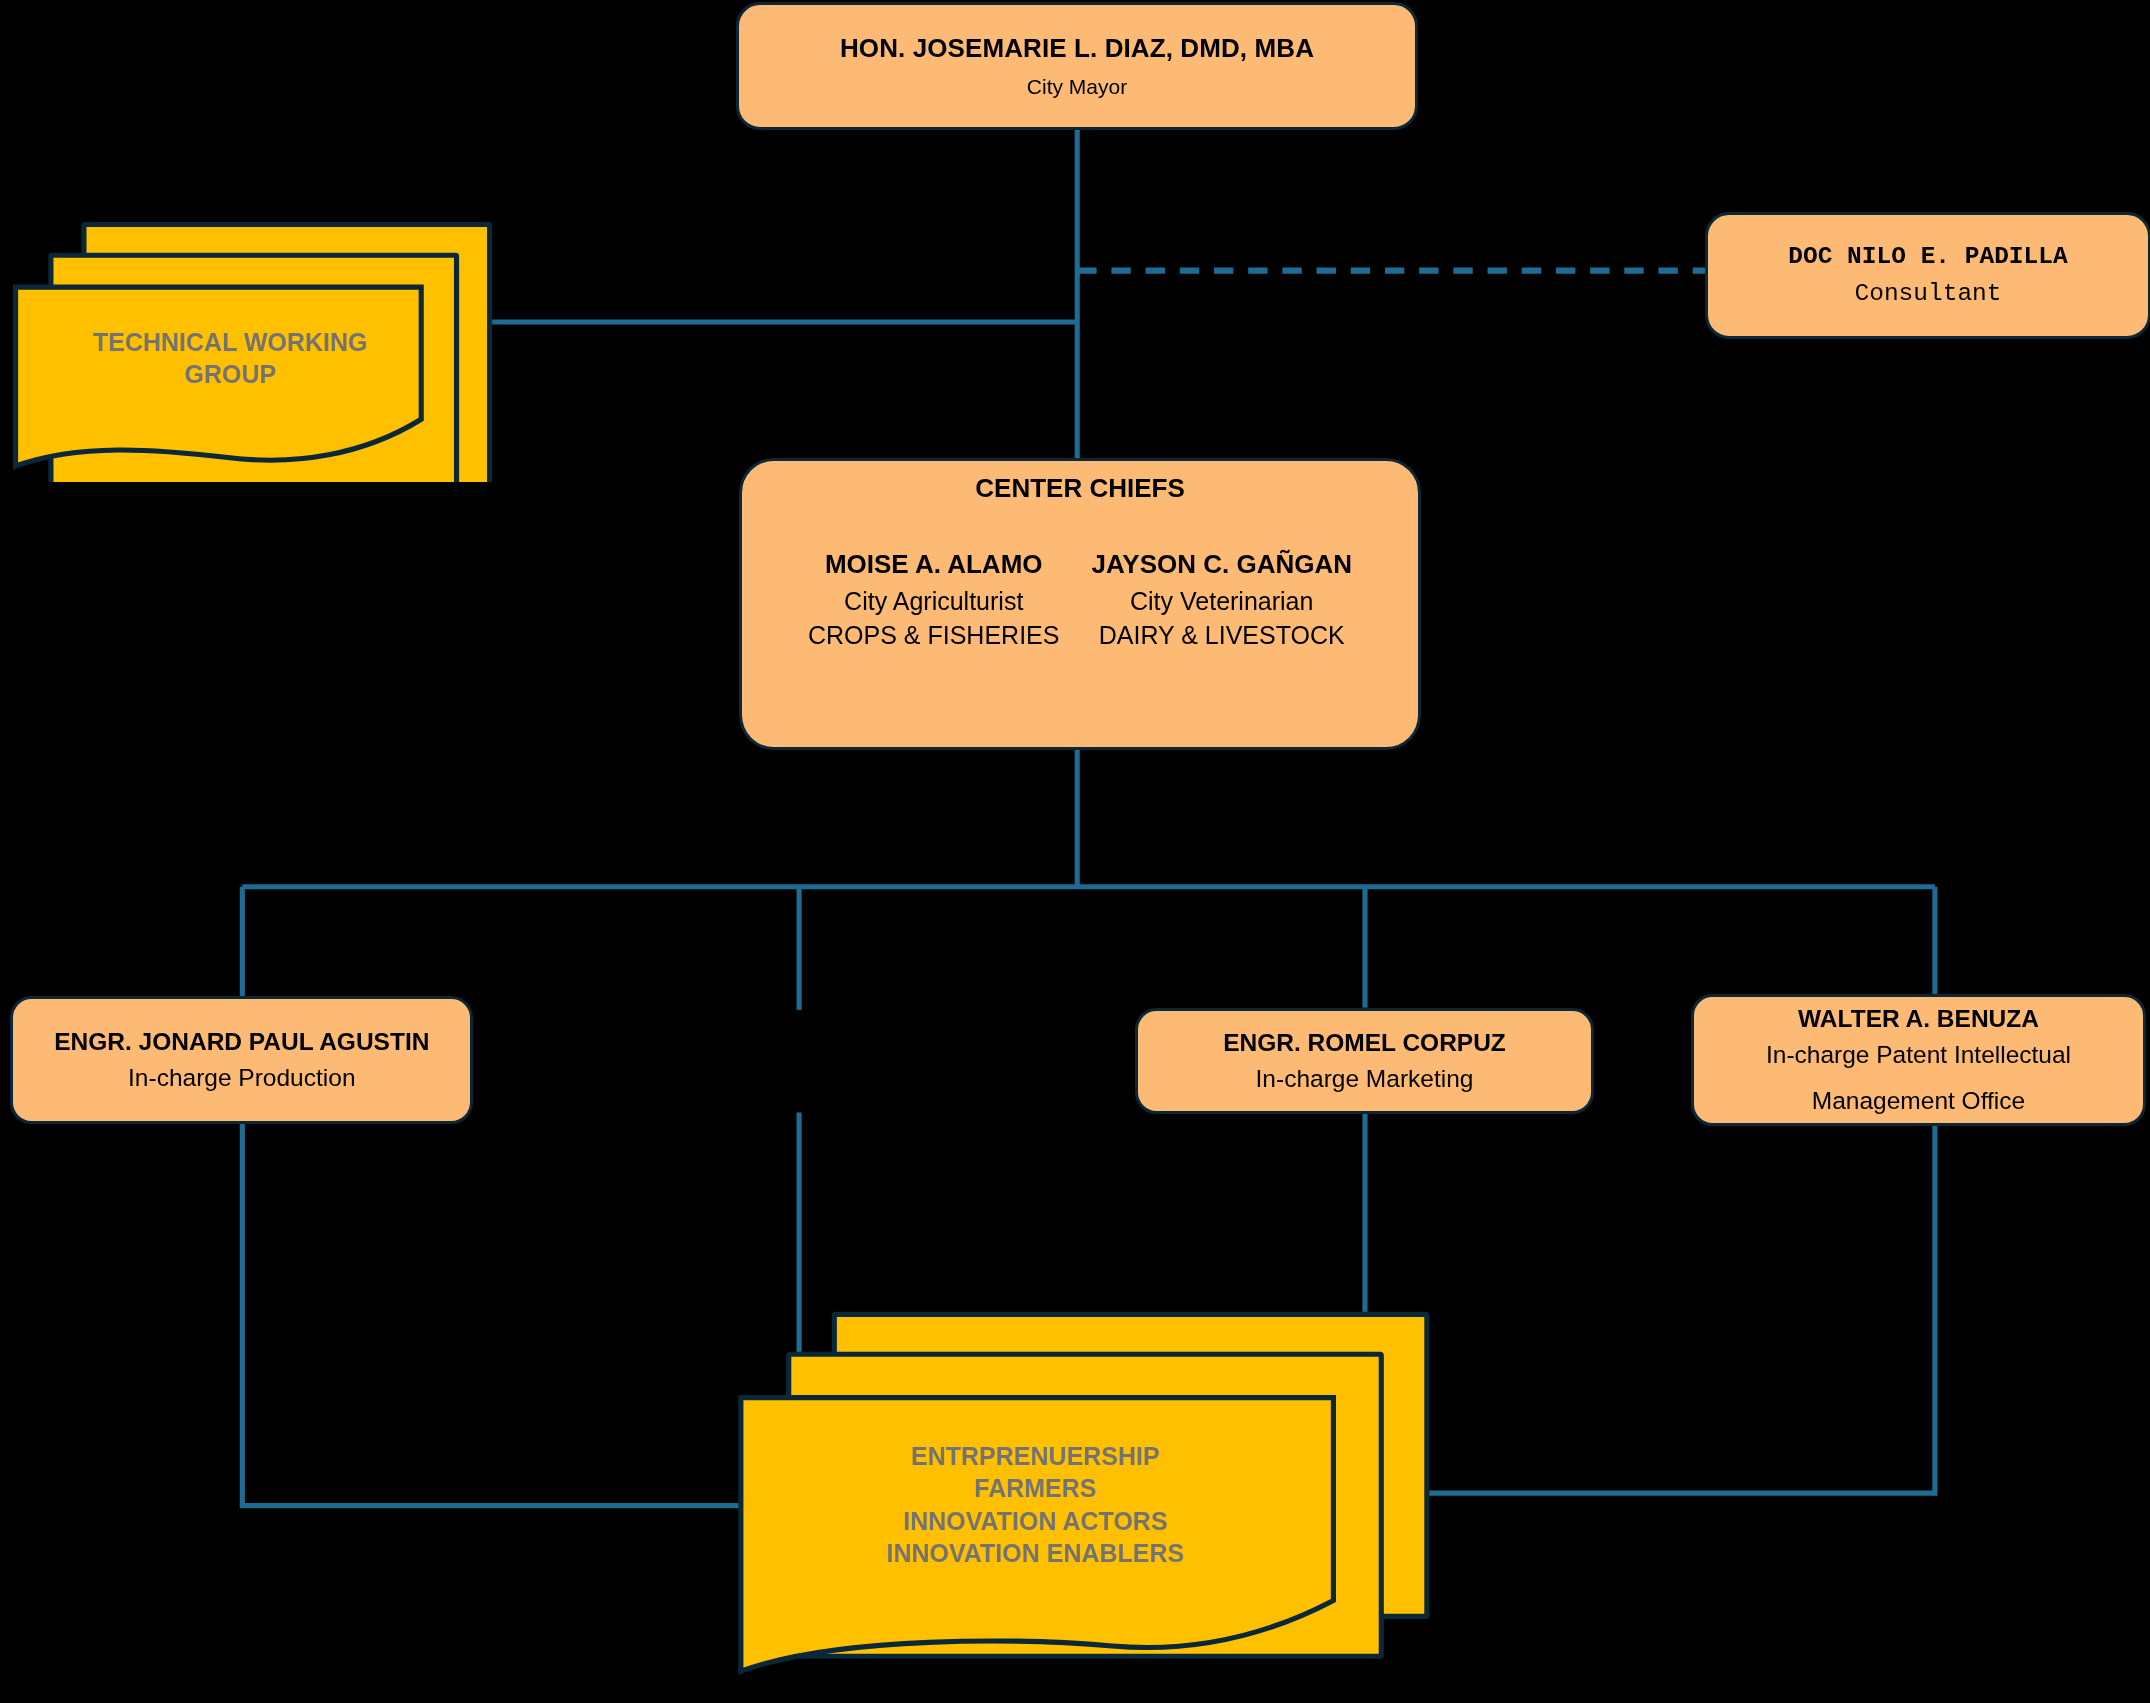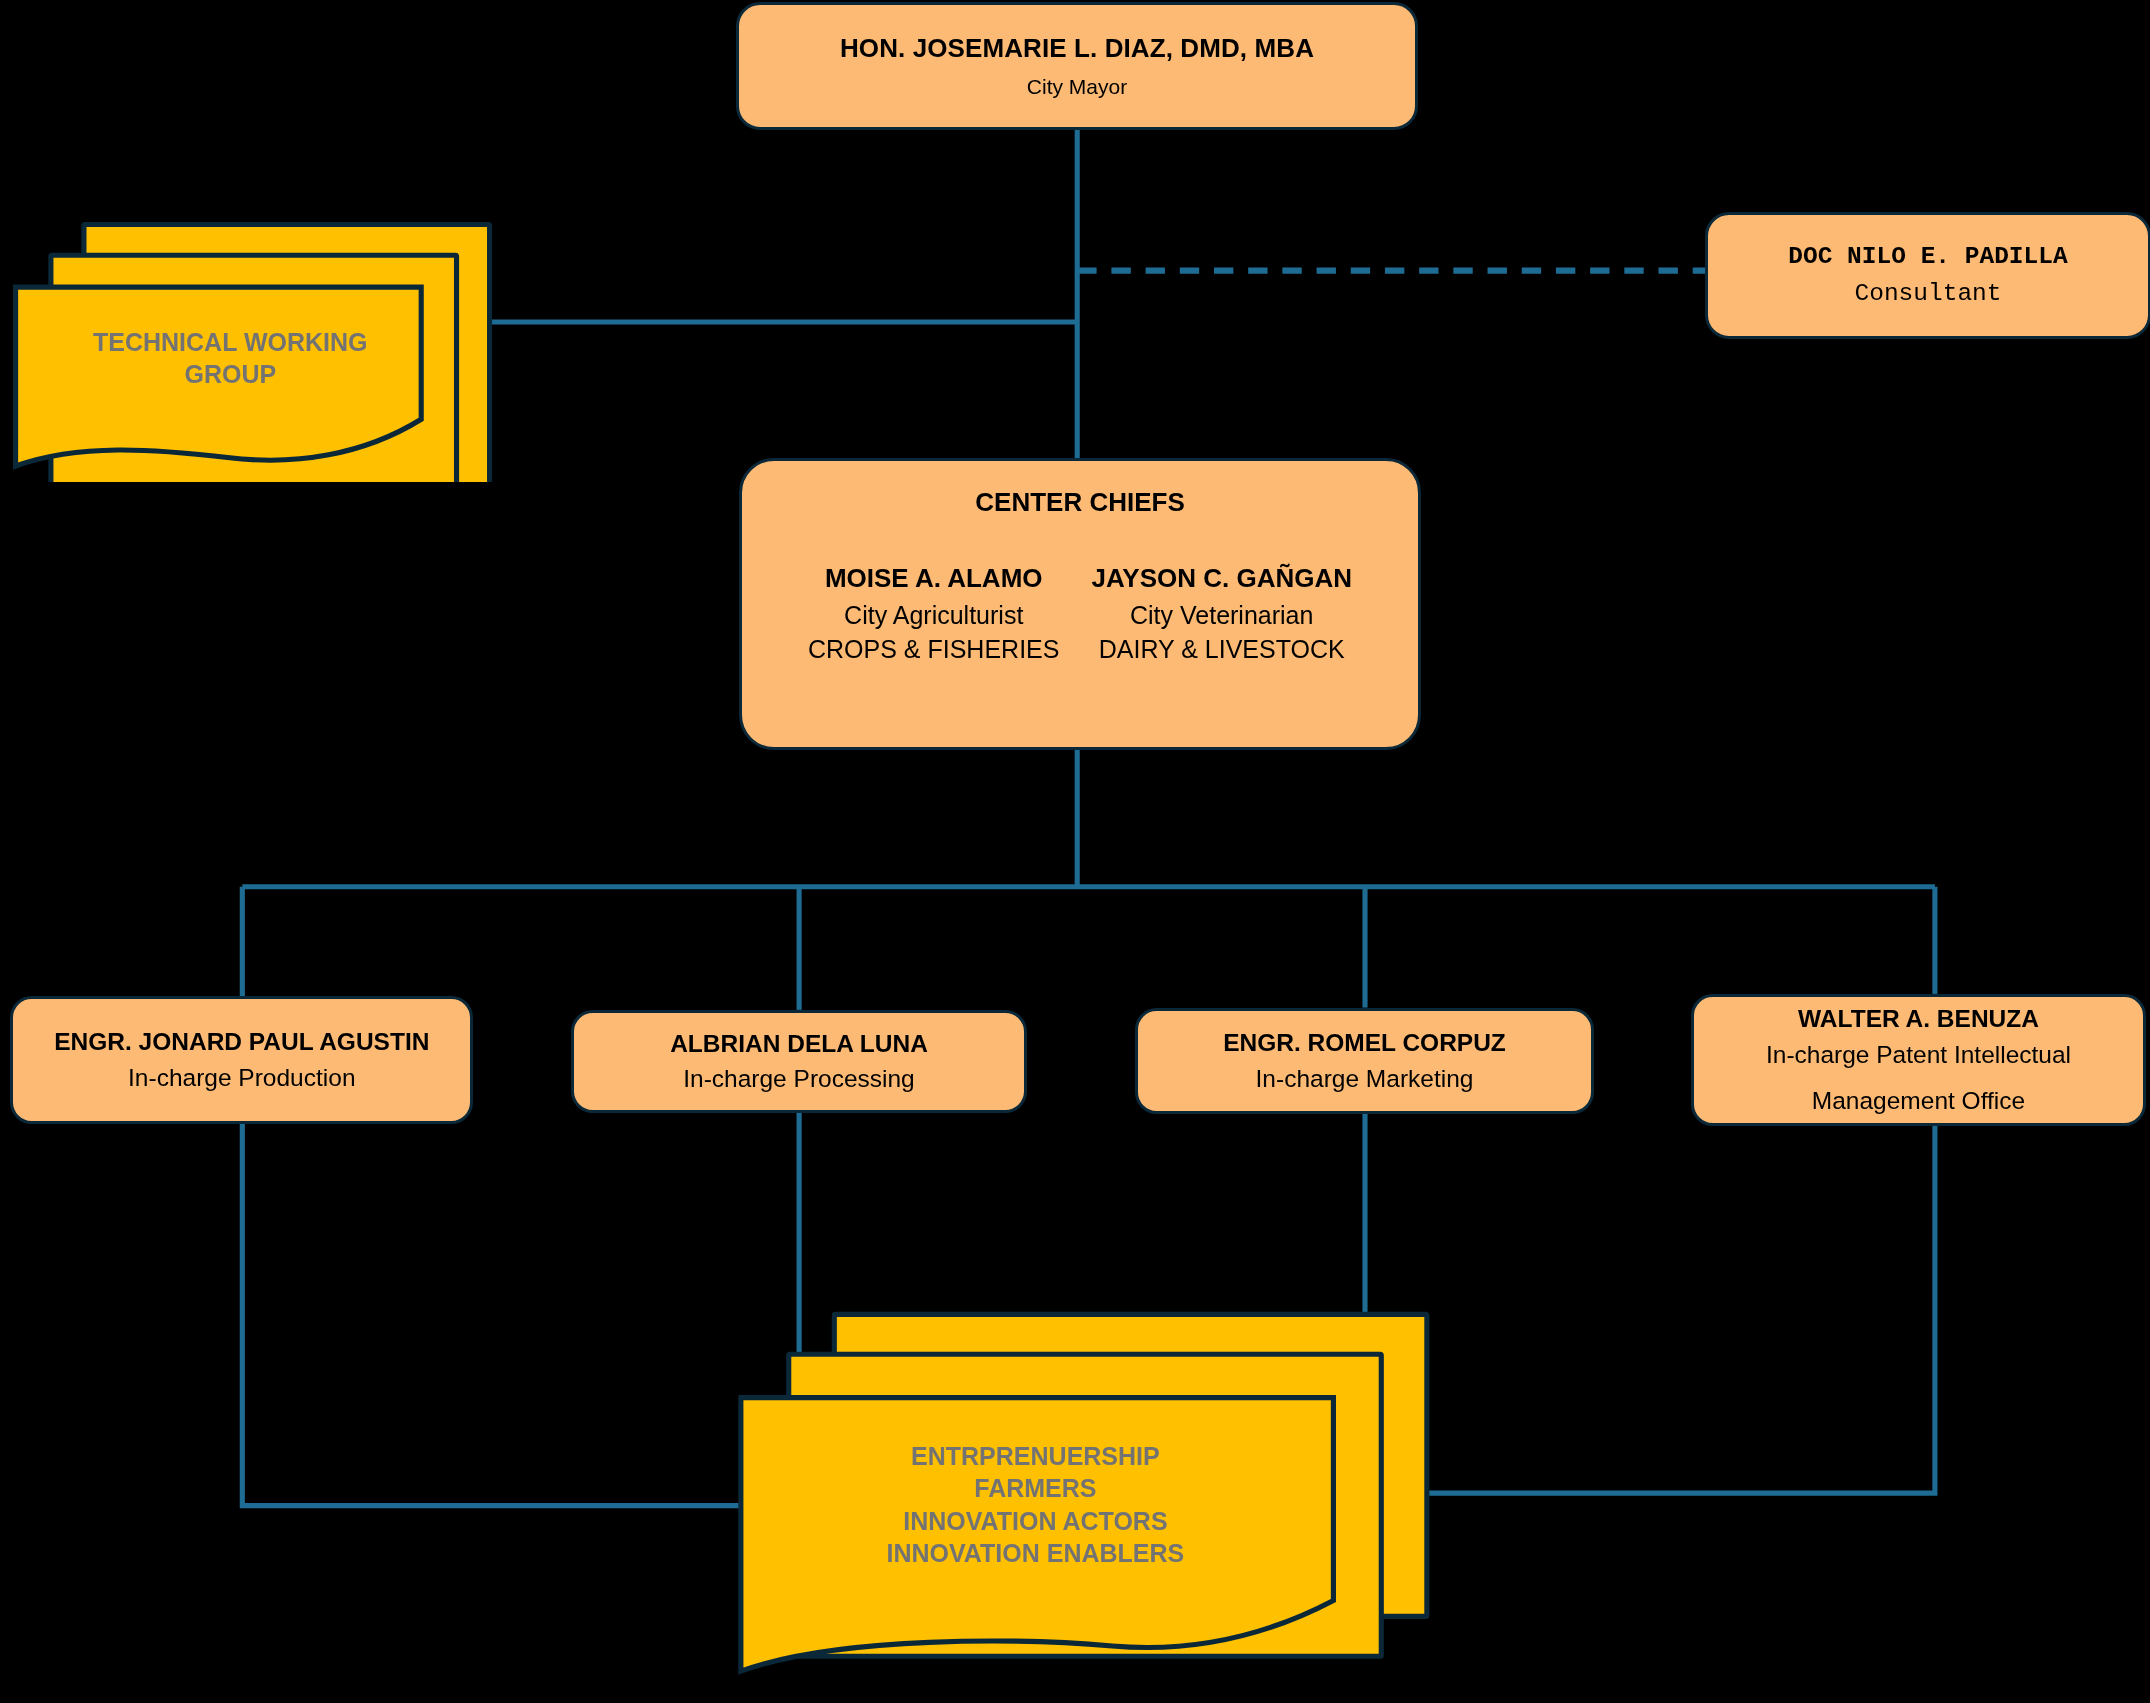--- a/index.html
+++ b/index.html
@@ -47,21 +47,21 @@
   
   #consultant{ left:1705px; top:212px; width:446px; height:127px;font-family:Liberation Mono, monospace; }
   #consultant .nm{ font-size:24.5px; }
   #consultant .ttl{ font-size:24.5px; margin-top:6.8px; }
 
   
   #chiefs{
     left:739px; top:458px; width:682px; height:292px;
     border-radius:35px;
     justify-content:flex-start;
-    padding-top:26px;
+    padding-top:12px;
   }
   #chiefs .hdr{ font-size:26px; font-weight:bold; }
   #chiefs .cols{
     display:flex;
     justify-content:center;
     gap:32px;
     margin-top:44px;
     width:100%;
   }
   #chiefs .col{ display:flex; flex-direction:column; align-items:center; }
@@ -166,24 +166,20 @@
         <div class="dept">DAIRY &amp; LIVESTOCK</div>
       </div>
     </div>
   </div>
 
   <div class="node lvl3" id="prod">
     <div class="nm">ENGR. JONARD PAUL AGUSTIN</div>
     <div class="ttl">In-charge Production</div>
   </div>
 
-  <div class="node lvl3" id="proc">
-    <div class="nm">ALBRIAN DELA LUNA</div>
-    <div class="ttl">In-charge Processing</div>
-  </div>
 
   <div class="node lvl3" id="mkt">
     <div class="nm">ENGR. ROMEL CORPUZ</div>
     <div class="ttl">In-charge Marketing</div>
   </div>
 
   <div class="node lvl3" id="ipmo">
     <div class="nm">WALTER A. BENUZA</div>
     <div class="ttl">In-charge Patent Intellectual</div>
     <div class="ttl" style="margin-top:16px">Management Office</div>

